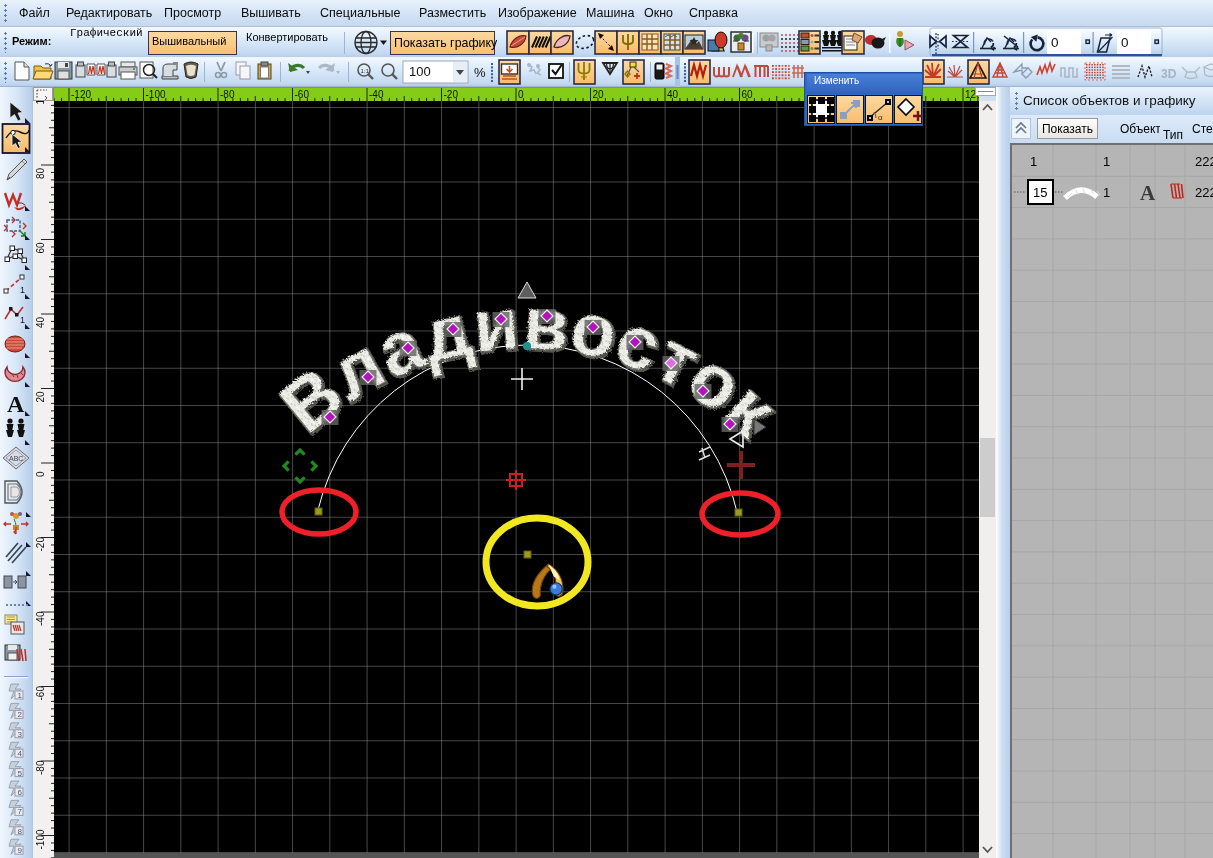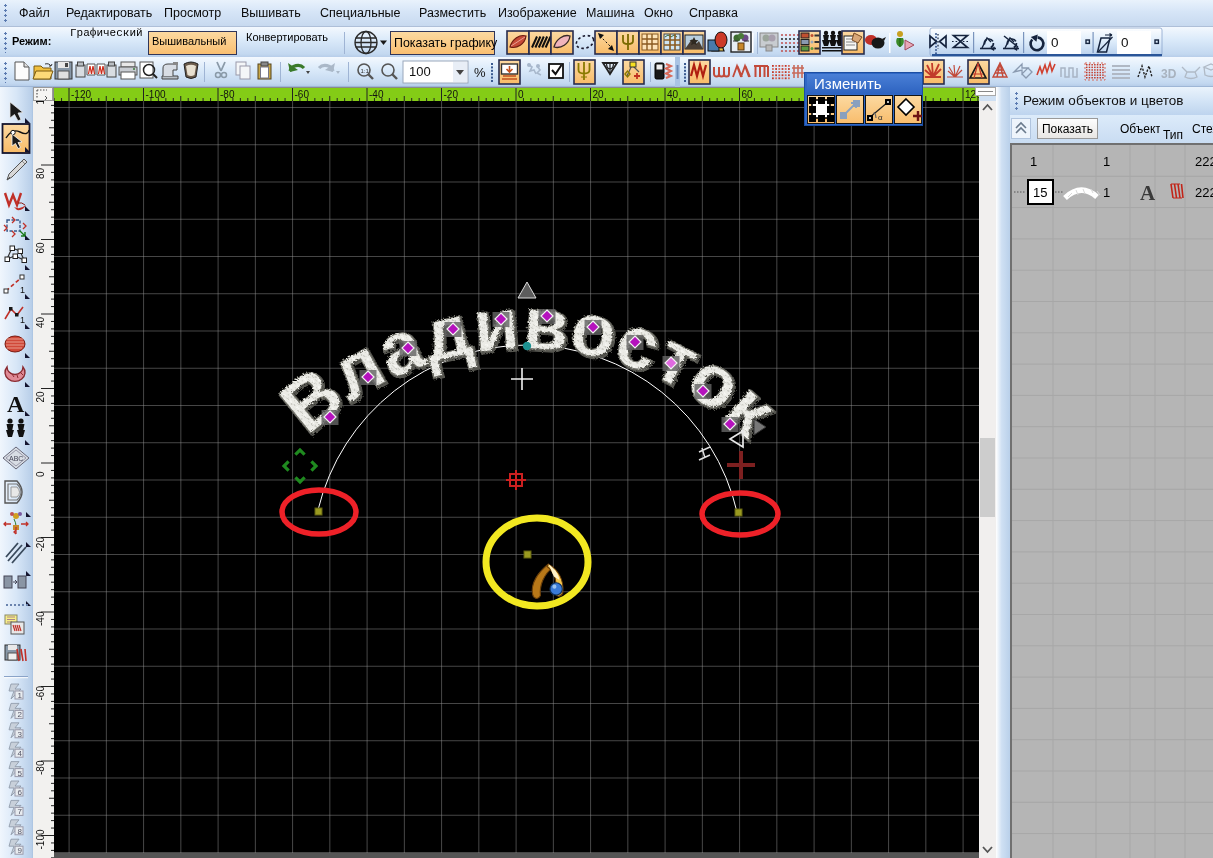--- a/index.html
+++ b/index.html
@@ -34,21 +34,21 @@
 #vthumb { left:980px; top:438px; width:15px; height:79px; background:#cdcdcd; }
 
 #panelEdge { left:996px; top:87px; width:14px; height:771px; background:linear-gradient(90deg,#ffffff,#cfe0f3 40%,#b9d0ea); }
 #panel { left:1010px; top:87px; width:203px; height:771px; background:#c7d9ef; }
 #panelTitle { left:1010px; top:87px; width:203px; height:28px;
   background:linear-gradient(#eaf3fc,#d3e4f6 50%,#bed4ee); font-size:13px; color:#111; }
 #panelCtl { left:1010px; top:115px; width:203px; height:28px; background:linear-gradient(#dcebfa,#c9dcf2); font-size:12px; }
 #ptable { left:1010px; top:143px; width:203px; height:715px; background:#b5b5b5; border-left:2px solid #707070; border-top:2px solid #707070; }
 
 #fwin { left:804px; top:72px; width:119px; height:54px; background:#2f67c5; border:1px solid #1c4ea3; z-index:50; }
-#fwinTitle { position:absolute; left:2px; top:1px; width:115px; height:20px; background:linear-gradient(#4a7fd6,#2d63c0); color:#fff; font-size:15px; padding:1px 0 0 7px; }
+#fwinTitle { position:absolute; left:2px; top:1px; width:115px; height:20px; background:linear-gradient(#4a7fd6,#2d63c0); color:#fff; font-size:10px; padding:1px 0 0 7px; }
 .fbtn { position:absolute; top:22px; width:28px; height:29px; background:linear-gradient(#fcd9a0,#f8bd6d); border:1px solid #141414; }
 </style>
 </head>
 <body>
 <div id="menubar" class="abs">
  <div class="grip" style="left:4px;top:4px;height:19px;"></div>
  <span class="mi" style="left:19px">Файл</span>
  <span class="mi" style="left:66px">Редактировать</span>
  <span class="mi" style="left:164px">Просмотр</span>
  <span class="mi" style="left:241px">Вышивать</span>
@@ -1105,21 +1105,21 @@
     <path d="M12 9 l2 2 -2 2" fill="none" stroke="#555"></path>
   </svg>
 
 <div id="vscroll" class="abs"></div>
 <div id="vthumb" class="abs"></div>
 
 <div id="panelEdge" class="abs"></div>
 <div id="panel" class="abs"></div>
 <div id="panelTitle" class="abs">
   <div class="grip" style="left:5px;top:5px;height:18px;"></div>
-  <span style="position:absolute;left:13px;top:6px;font-size:13.5px;">Режим объектов и цветов</span>
+  <span style="position:absolute;left:13px;top:6px;font-size:13.5px;">Список объектов и графику</span>
 </div>
 <div id="panelCtl" class="abs">
   <span style="position:absolute;left:1px;top:3px;width:20px;height:21px;background:#eef4fb;border:1px solid #b0c4de;"><svg width="18" height="19" xmlns="http://www.w3.org/2000/svg">
         <path d="M4 9 l5 -5 5 5 M4 14 l5 -5 5 5" fill="none" stroke="#6a7a8c" stroke-width="1.6"></path>
       </svg></span>
   <span style="position:absolute;left:27px;top:3px;width:61px;height:21px;background:linear-gradient(#fdfdfd,#e8e6e4);border:1px solid #9a9a9a;text-align:center;padding-top:3px;font-size:12px;">Показать</span>
   <span style="position:absolute;left:110px;top:7px;width:40px;overflow:hidden;white-space:nowrap;">Объект</span>
   <span style="position:absolute;left:153px;top:13px;">Тип</span>
   <span style="position:absolute;left:182px;top:7px;width:21px;overflow:hidden;white-space:nowrap;">Стежки</span>
 </div>

